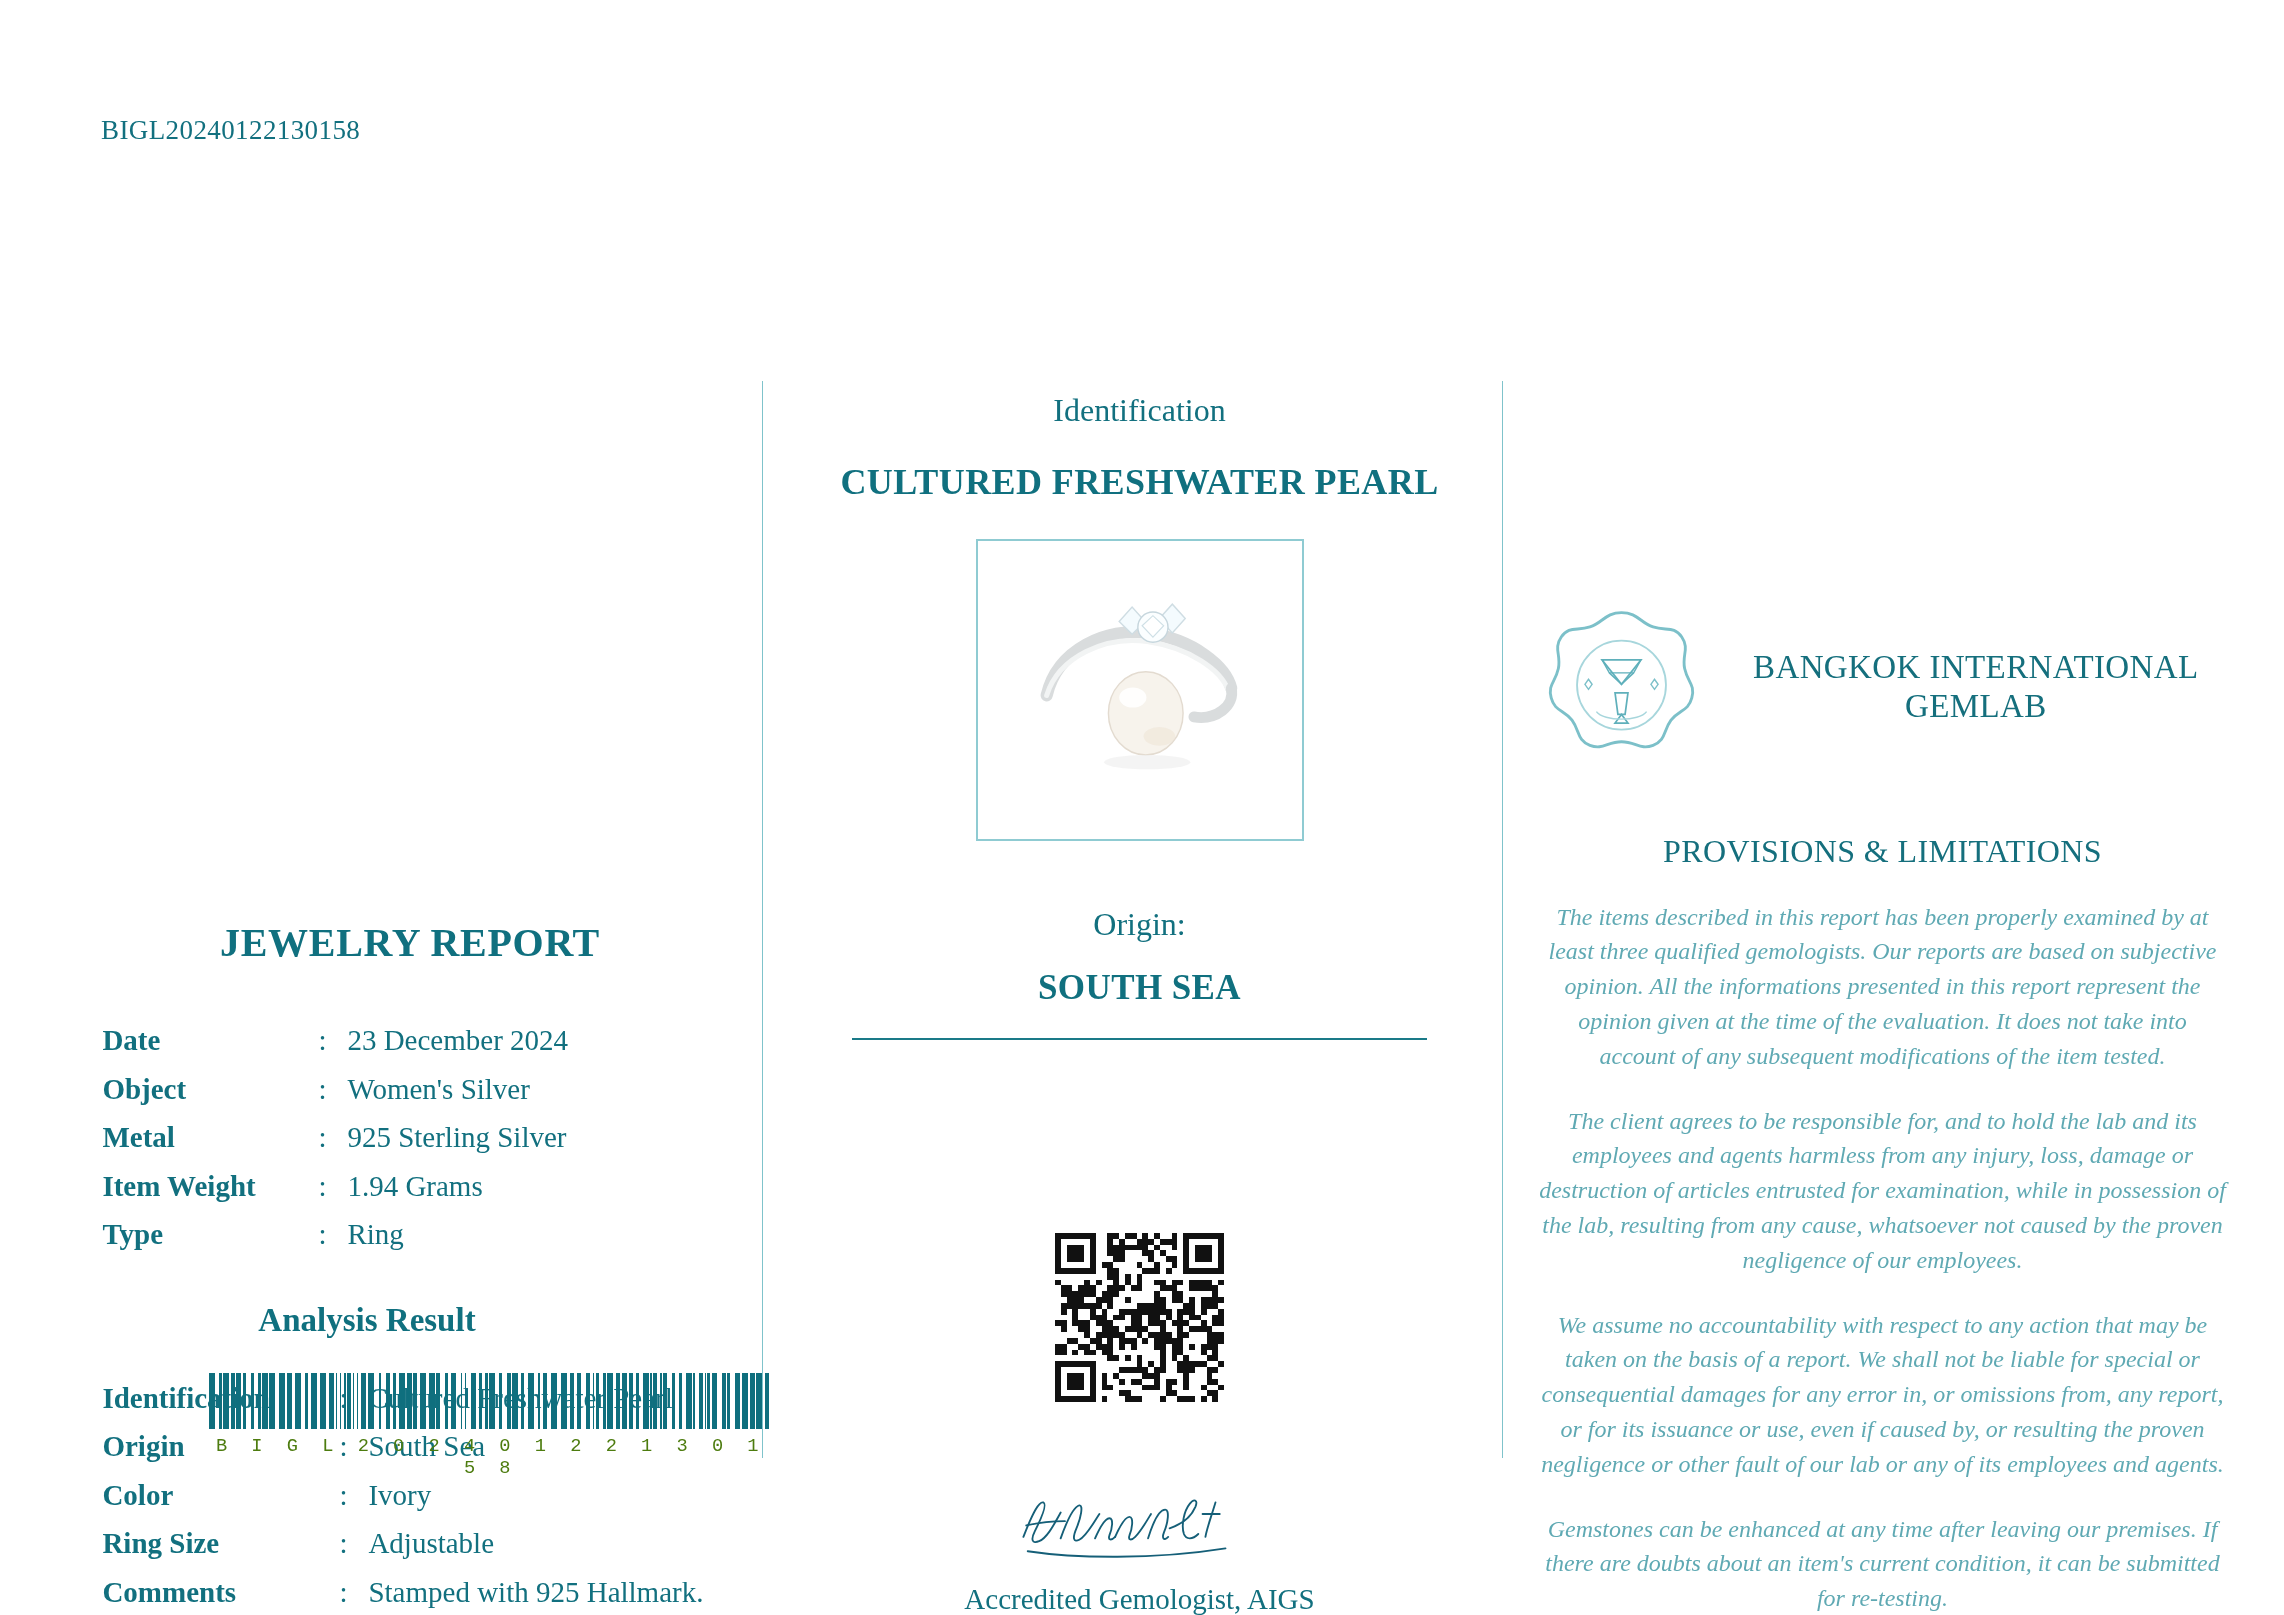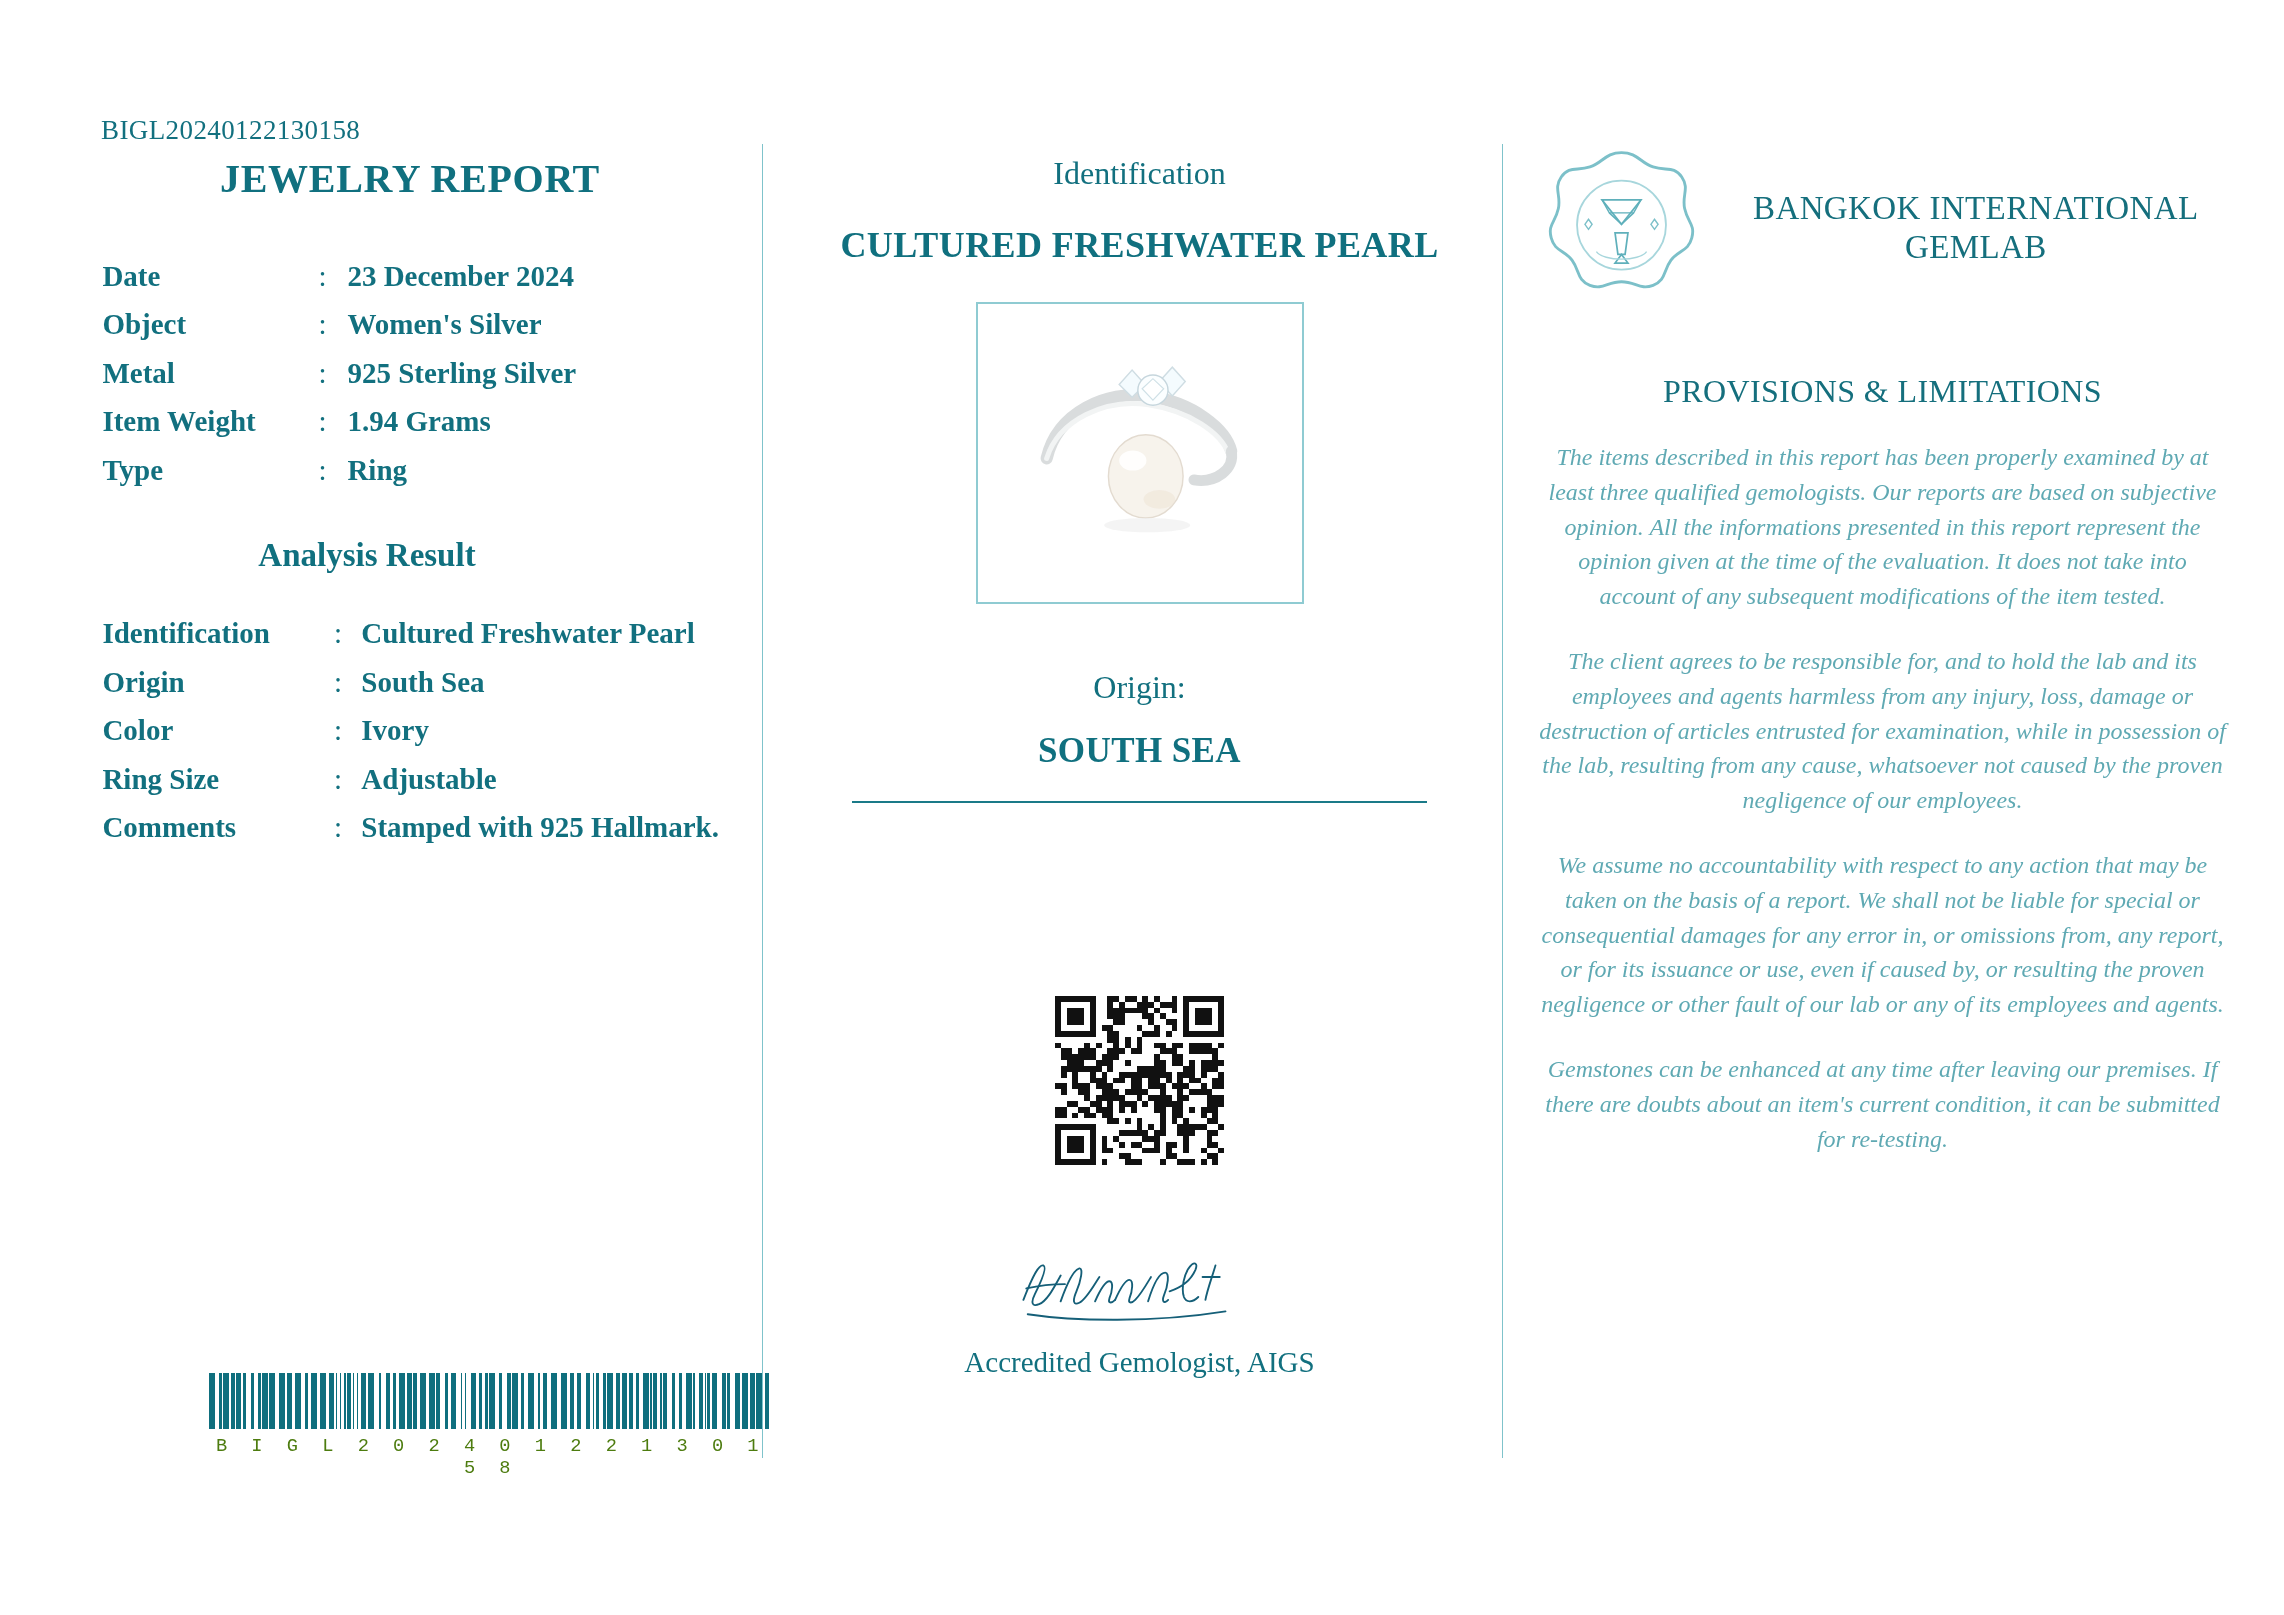--- a/index.html
+++ b/index.html
@@ -13,20 +13,21 @@
     font-family: "Liberation Serif", serif;
     color: #0d6f7e;
     position: relative;
     overflow: hidden;
   }
   .page {
     position: absolute;
     inset: 0;
     display: flex;
     flex-direction: row;
+    align-items: flex-end;
   }
 
   
   .report-id {
     position: absolute;
     left: 101px;
     top: 115px;
     font-size: 27px;
     letter-spacing: 0.4px;
     color: #12707f;
@@ -92,21 +93,21 @@
   td.k {
     font-weight: bold;
     width: 216px;
     white-space: nowrap;
   }
   td.c {
     width: 29px;
     text-align: left;
   }
   td.v {
-    font-weight: bold;
+    font-weight: normal;
     white-space: nowrap;
     margin-left: 21px;
   }
   h2.analysis-title {
     margin: 43px 0 35px 0;
     text-align: center;
     font-size: 33px;
     font-weight: bold;
     color: #10707f;
     padding-right: 86px;

